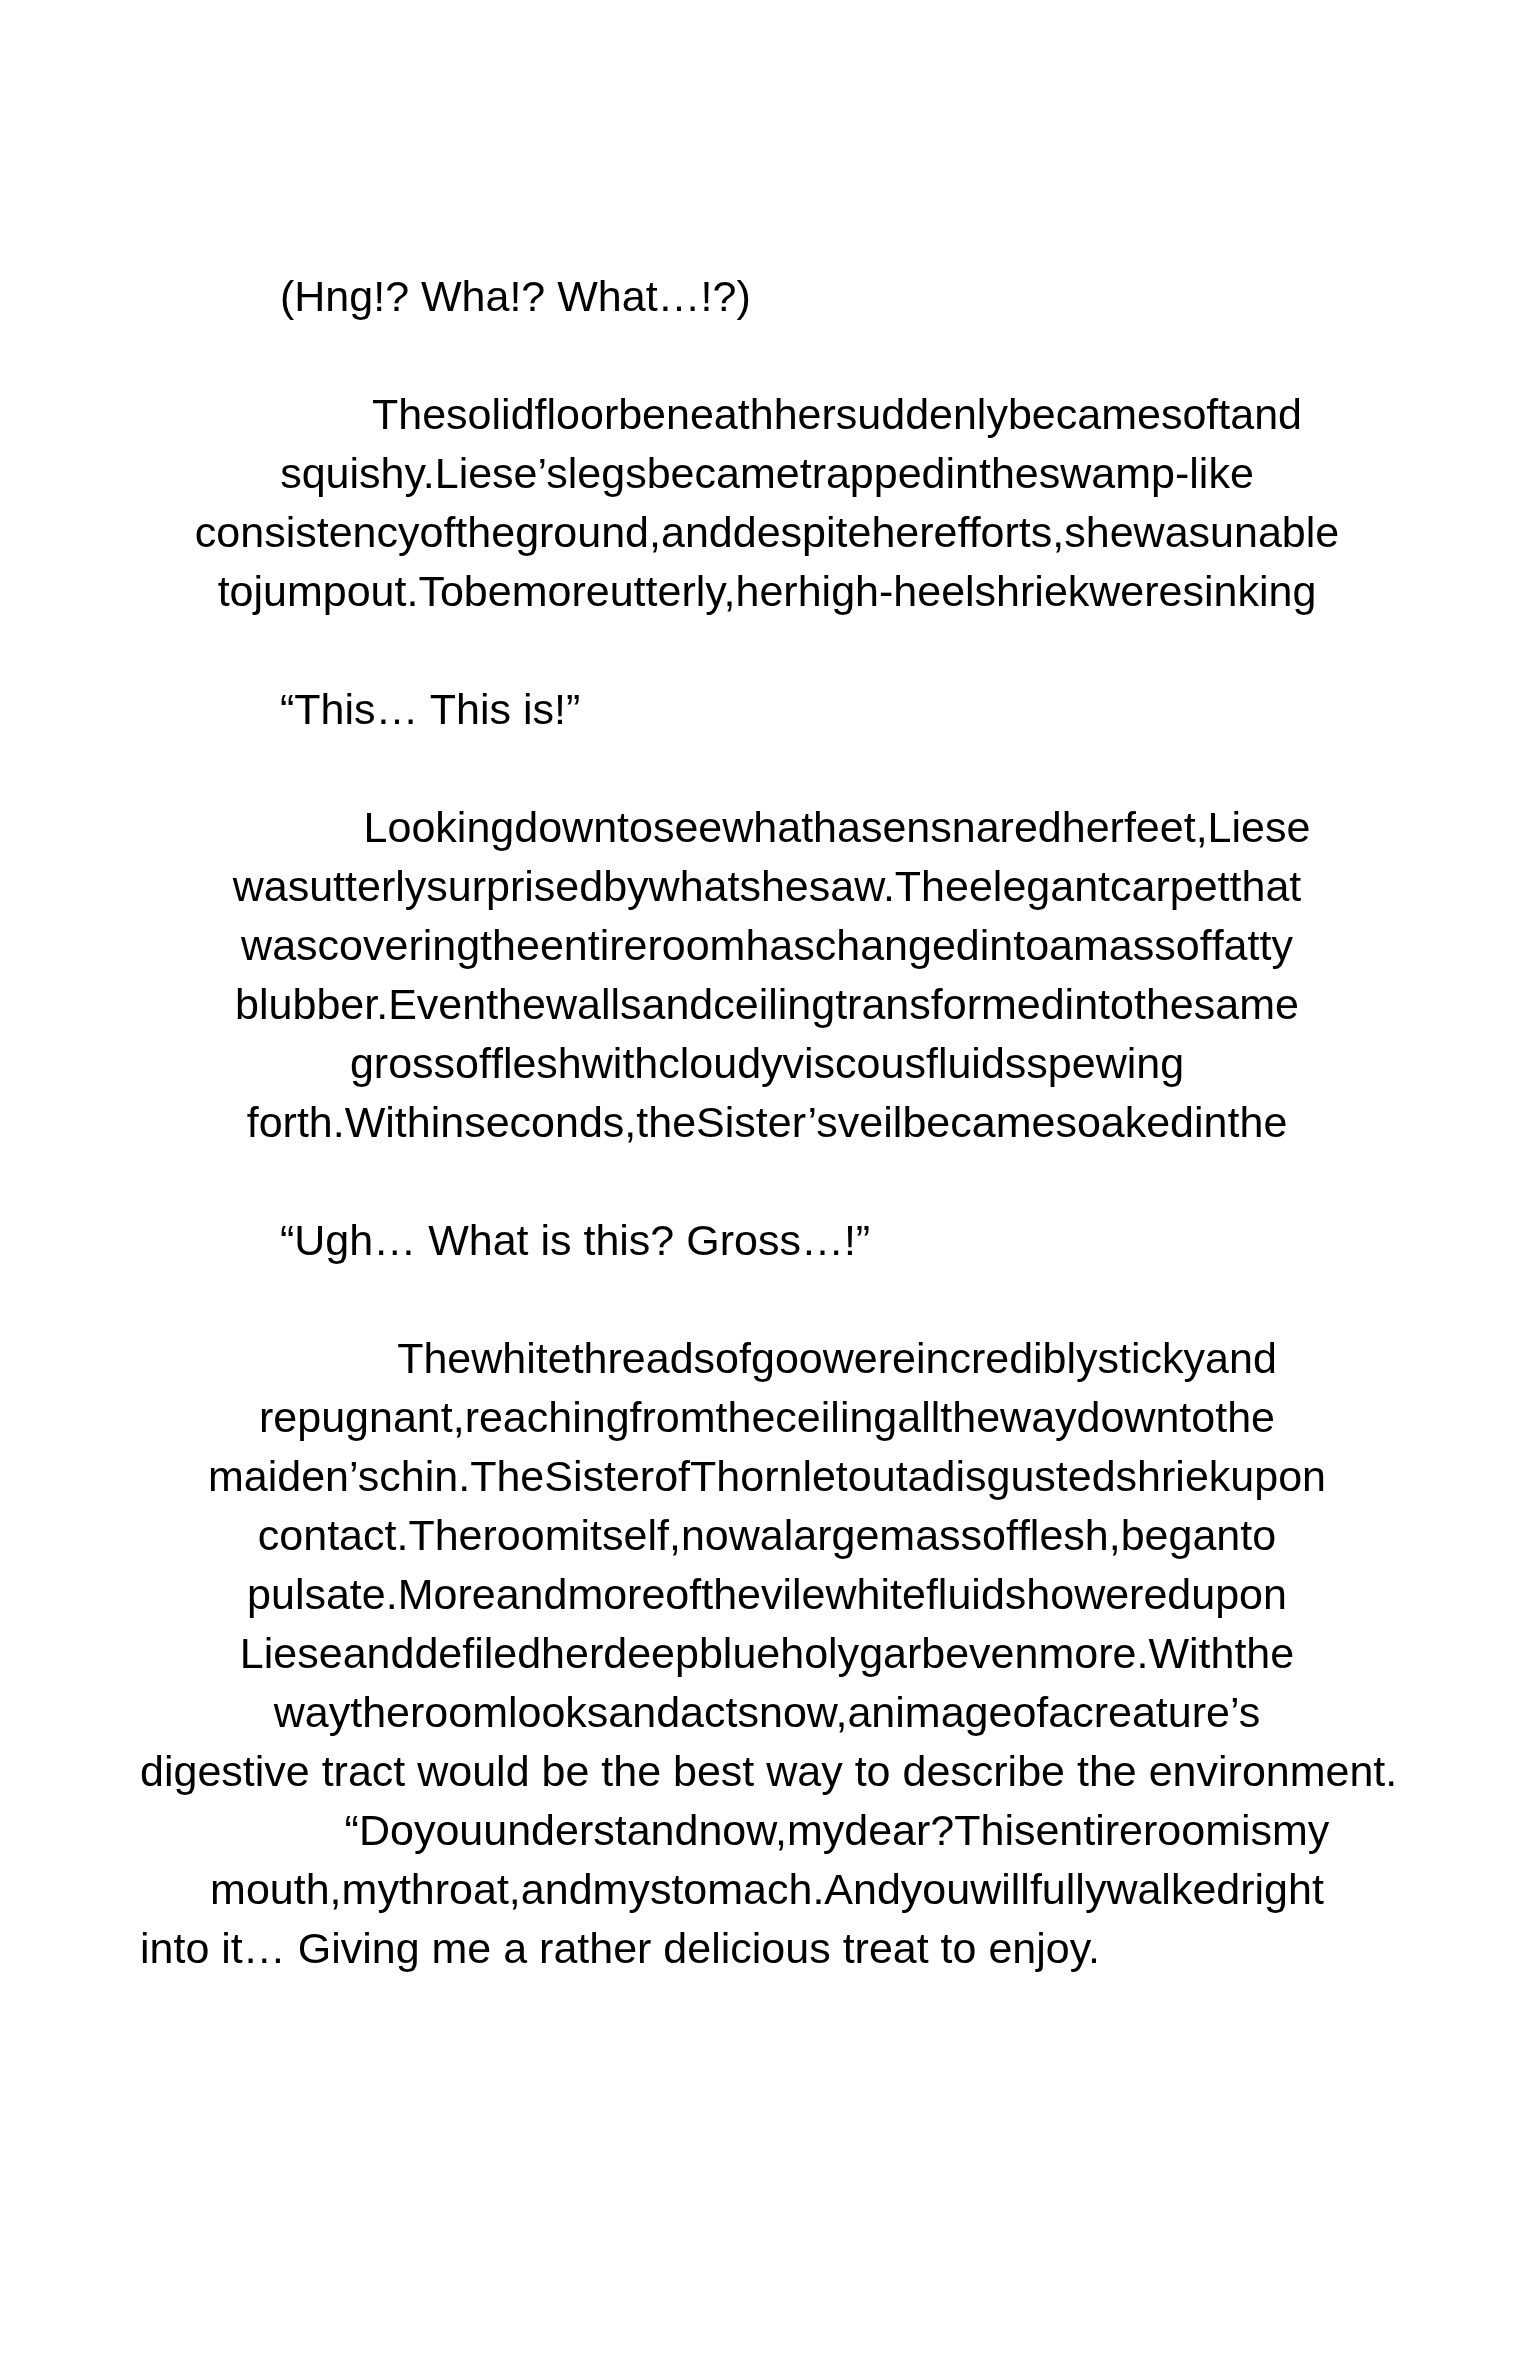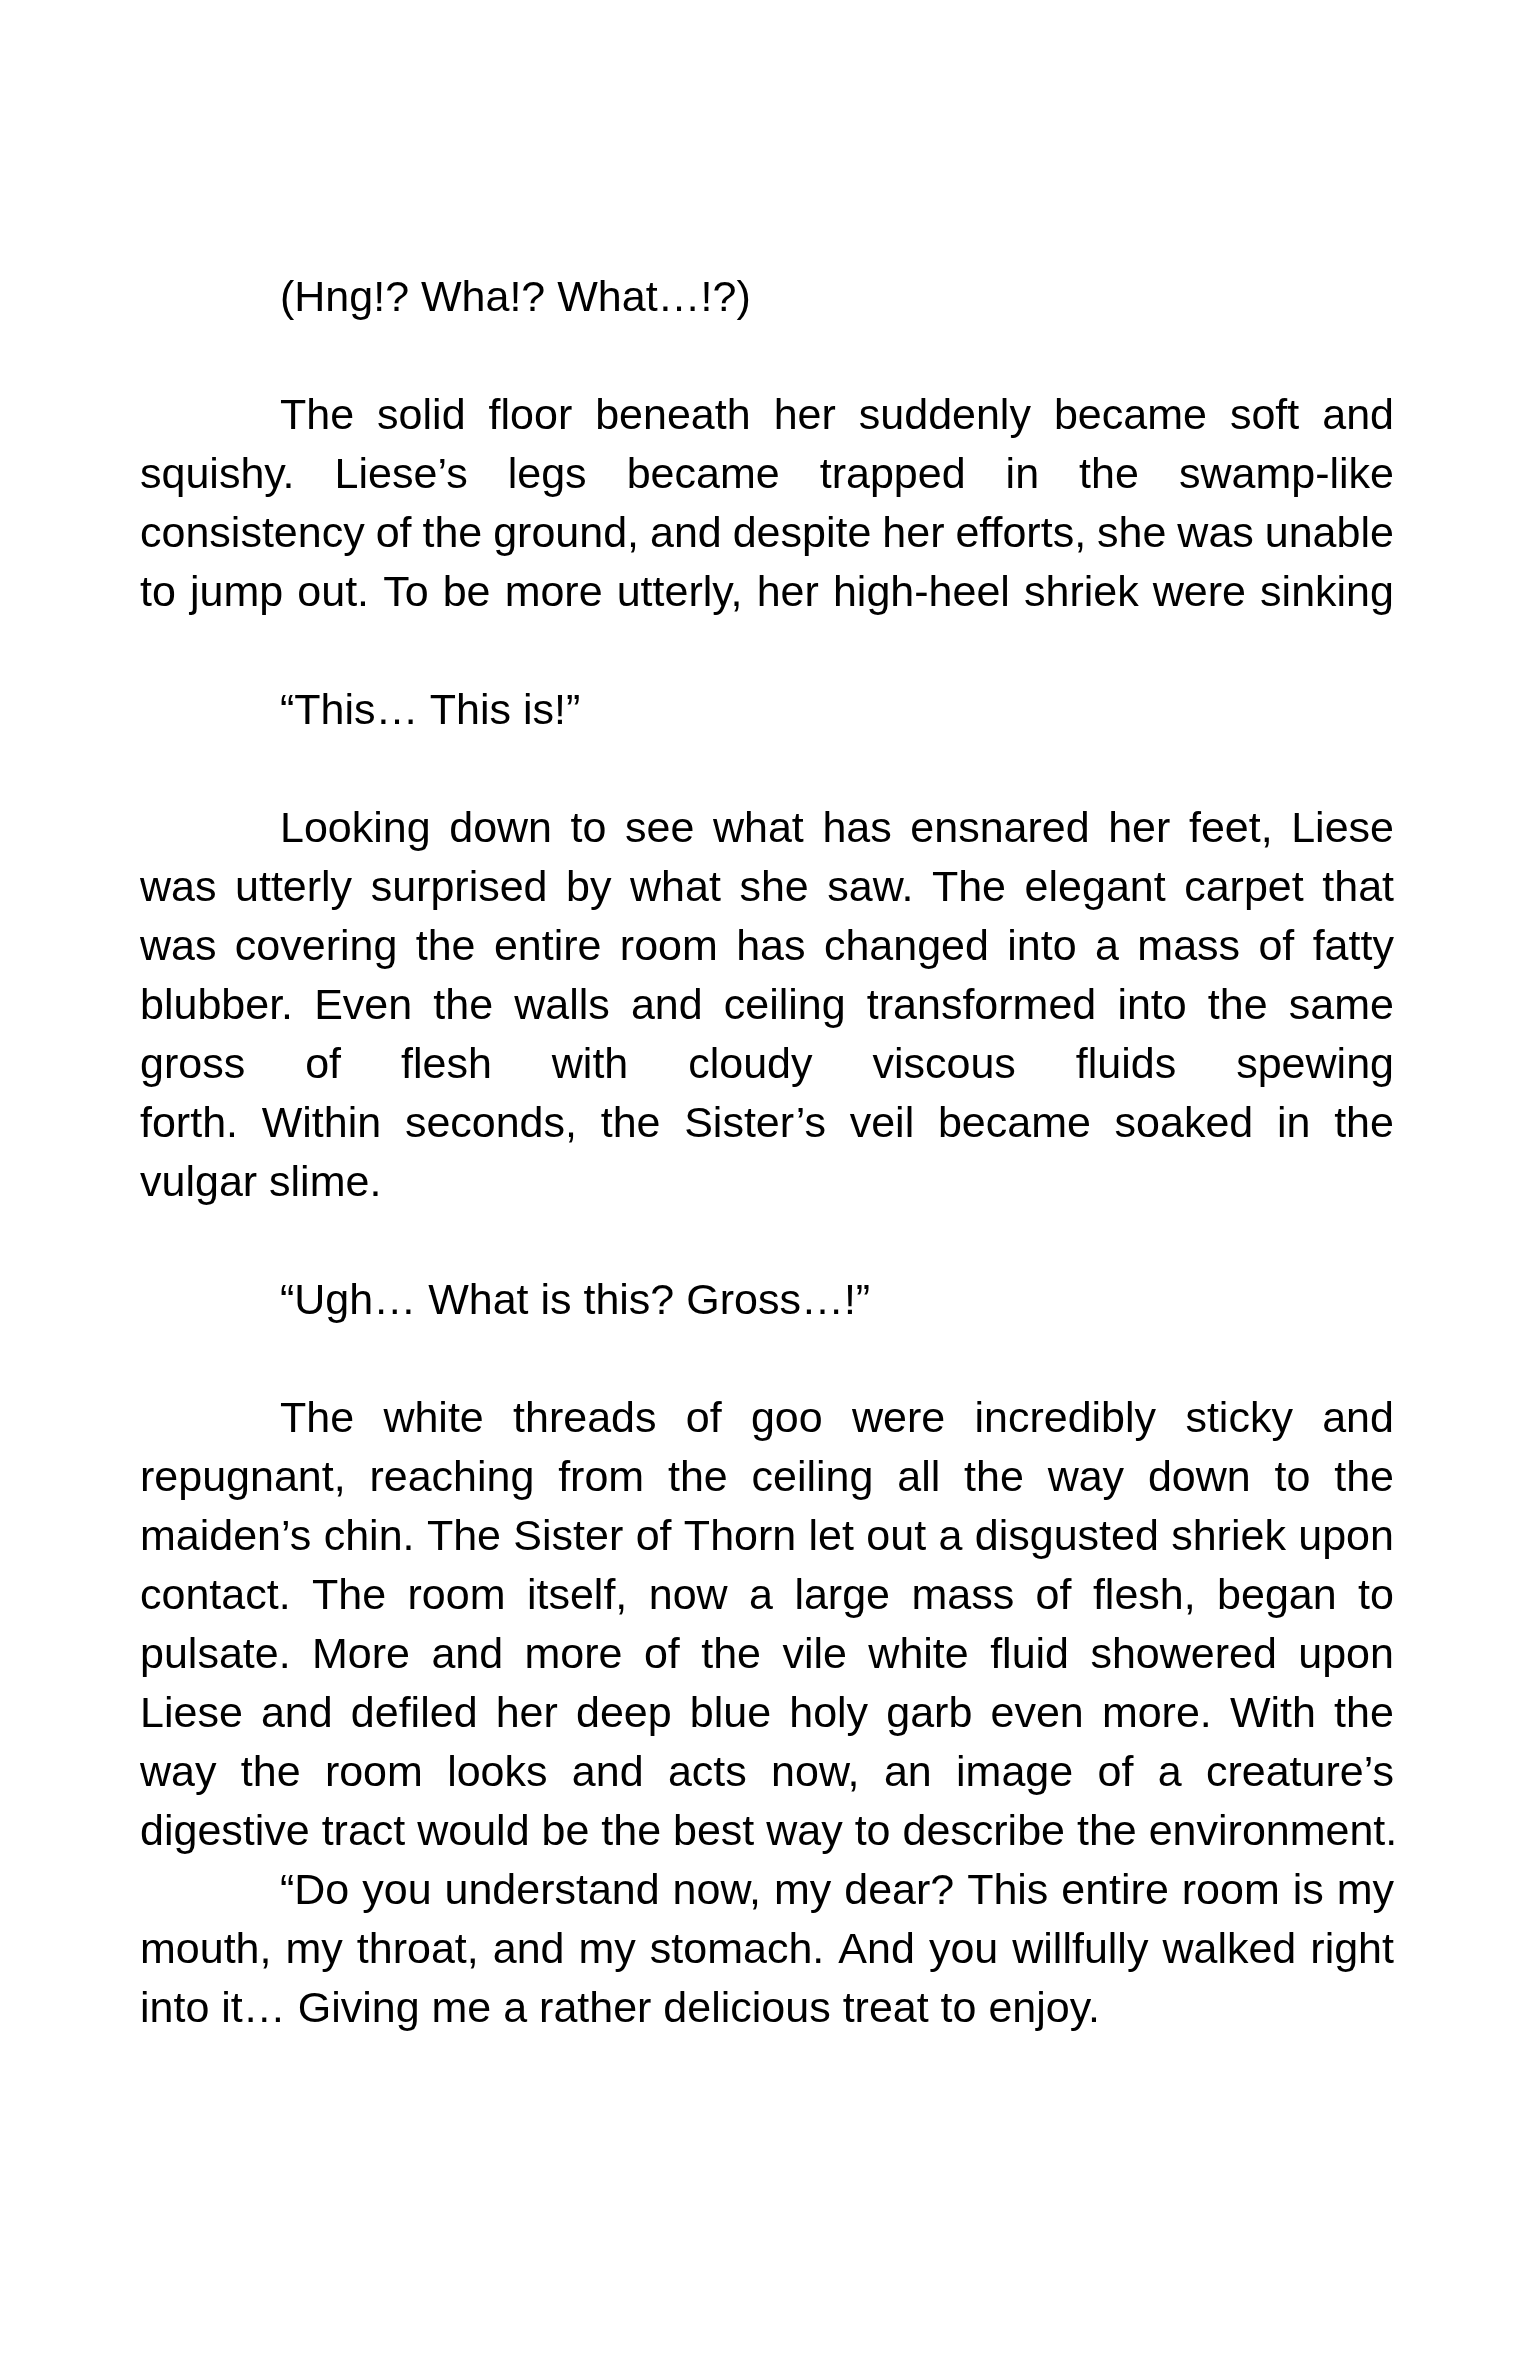--- a/index.html
+++ b/index.html
@@ -24,21 +24,21 @@
   .line {
     height: 59px;
     line-height: 59px;
     font-size: 43px;
     white-space: pre;
     color: #000000;
   }
   
   .line.just {
     display: flex;
-    justify-content: space-between;
+    justify-content: center;
   }
   .line.just span { display: inline-block; }
   
   .line.indent { padding-left: 140px; }
   .line.last { text-align: left; }
 </style>
 </head>
 <body>
 
 <div class="page" style="background: rgb(255, 255, 255); color: rgb(0, 0, 0);">
@@ -55,21 +55,20 @@
       <div class="para gap-after">
         <div class="line indent last">“This… This is!”</div>
       </div>
       <div class="para gap-after">
         <div class="line indent just"><span>Looking</span><span>down</span><span>to</span><span>see</span><span>what</span><span>has</span><span>ensnared</span><span>her</span><span>feet,</span><span>Liese</span></div>
         <div class="line just"><span>was</span><span>utterly</span><span>surprised</span><span>by</span><span>what</span><span>she</span><span>saw.</span><span>The</span><span>elegant</span><span>carpet</span><span>that</span></div>
         <div class="line just"><span>was</span><span>covering</span><span>the</span><span>entire</span><span>room</span><span>has</span><span>changed</span><span>into</span><span>a</span><span>mass</span><span>of</span><span>fatty</span></div>
         <div class="line just"><span>blubber.</span><span>Even</span><span>the</span><span>walls</span><span>and</span><span>ceiling</span><span>transformed</span><span>into</span><span>the</span><span>same</span></div>
         <div class="line just"><span>gross</span><span>of</span><span>flesh</span><span>with</span><span>cloudy</span><span>viscous</span><span>fluids</span><span>spewing</span></div>
         <div class="line just"><span>forth.</span><span>Within</span><span>seconds,</span><span>the</span><span>Sister’s</span><span>veil</span><span>became</span><span>soaked</span><span>in</span><span>the</span></div>
-        <div class="line last">vulgar slime.</div>
       </div>
       <div class="para gap-after">
         <div class="line indent last">“Ugh… What is this? Gross…!”</div>
       </div>
       <div class="para">
         <div class="line indent just"><span>The</span><span>white</span><span>threads</span><span>of</span><span>goo</span><span>were</span><span>incredibly</span><span>sticky</span><span>and</span></div>
         <div class="line just"><span>repugnant,</span><span>reaching</span><span>from</span><span>the</span><span>ceiling</span><span>all</span><span>the</span><span>way</span><span>down</span><span>to</span><span>the</span></div>
         <div class="line just"><span>maiden’s</span><span>chin.</span><span>The</span><span>Sister</span><span>of</span><span>Thorn</span><span>let</span><span>out</span><span>a</span><span>disgusted</span><span>shriek</span><span>upon</span></div>
         <div class="line just"><span>contact.</span><span>The</span><span>room</span><span>itself,</span><span>now</span><span>a</span><span>large</span><span>mass</span><span>of</span><span>flesh,</span><span>began</span><span>to</span></div>
         <div class="line just"><span>pulsate.</span><span>More</span><span>and</span><span>more</span><span>of</span><span>the</span><span>vile</span><span>white</span><span>fluid</span><span>showered</span><span>upon</span></div>

